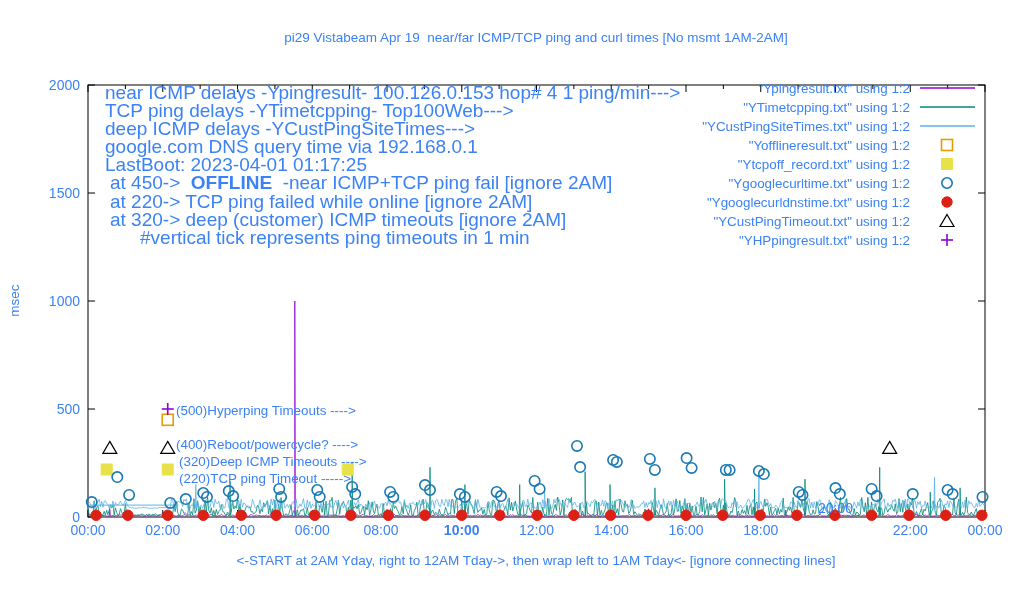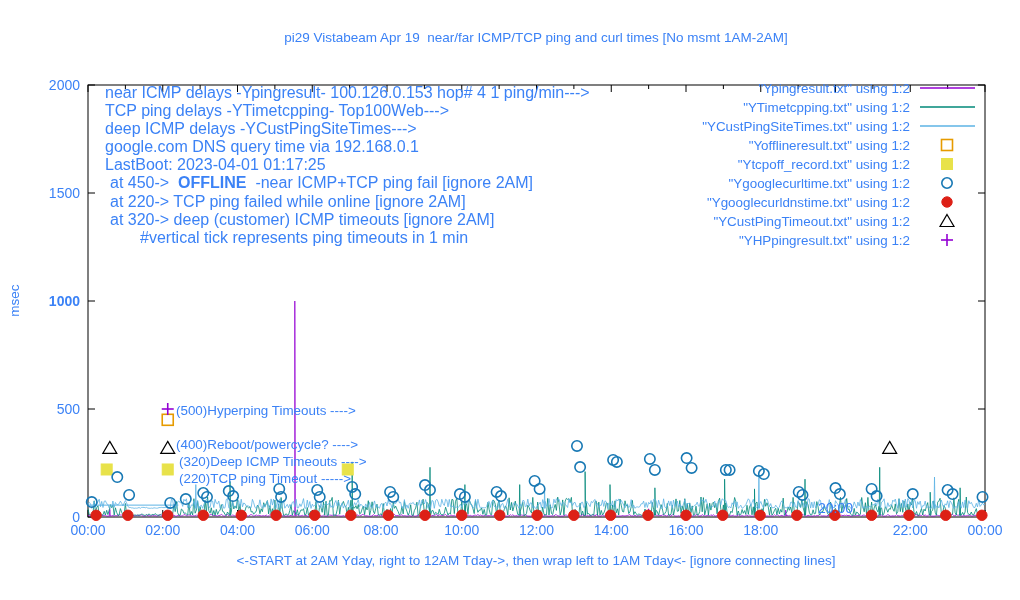--- a/index.html
+++ b/index.html
@@ -4,21 +4,21 @@
 <style>
   html,body{margin:0;padding:0;background:#ffffff;}
   #stage{position:relative;width:1020px;height:600px;background:#ffffff;
          font-family:"Liberation Sans", sans-serif;color:#3b82f6;overflow:hidden;padding-left:14px;}
   #plot-svg{position:absolute;left:0;top:0;}
   .t-center{position:absolute;left:56px;width:960px;text-align:center;white-space:pre;font-size:13.5px;}
   #chart-title{top:30px;}
   #xaxis-label{top:553px;}
   #yaxis-label{position:absolute;left:-36px;top:293px;width:100px;text-align:center;
                transform:rotate(-90deg);font-size:13.5px;}
-  .notes{position:absolute;left:100px;top:84px;font-size:16px;line-height:18.1px;}
+  .notes{position:absolute;left:100px;top:84px;font-size:19px;line-height:18.1px;}
   .nl{white-space:pre;}
   .nl b{font-weight:bold;}
   .ind1{padding-left:5px;} .ind2{padding-left:10px;} .ind0{padding-left:0;} .ind3{padding-left:40px;}
   .ipl{position:absolute;white-space:pre;font-size:13.4px;}
   #ip0{left:176px;top:403px;} #ip1{left:179px;top:420px;} #ip2{left:176px;top:437px;}
   #ip3{left:179px;top:454px;} #ip4{left:179px;top:471px;}
   .legend-labels{position:absolute;left:560px;top:80px;width:350px;font-size:13.4px;}
   .legend-row{height:19px;line-height:17px;text-align:right;white-space:pre;}
   .tick-label{position:absolute;font-size:14px;}
   .xtick{width:44px;text-align:center;}
@@ -217,26 +217,26 @@
       <div class="legend-row">"Ygooglecurltime.txt" using 1:2</div>
       <div class="legend-row">"Ygooglecurldnstime.txt" using 1:2</div>
       <div class="legend-row">"YCustPingTimeout.txt" using 1:2</div>
       <div class="legend-row">"YHPpingresult.txt" using 1:2</div>
     </div>
 <div class="tick-label xtick" style="left: 66px; top: 522px;">00:00</div>
     <div class="tick-label xtick" style="left: 140.75px; top: 522px;">02:00</div>
     <div class="tick-label xtick" style="left: 215.5px; top: 522px;">04:00</div>
     <div class="tick-label xtick" style="left: 290.25px; top: 522px;">06:00</div>
     <div class="tick-label xtick" style="left: 359px; top: 522px;">08:00</div>
-    <div class="tick-label xtick" style="left: 439.75px; top: 522px;">10:00</div>
+    <div class="tick-label xtick" style="left: 439.75px; top: 522px; font-weight: bold;">10:00</div>
     <div class="tick-label xtick" style="left: 514.5px; top: 522px;">12:00</div>
     <div class="tick-label xtick" style="left: 589.25px; top: 522px;">14:00</div>
     <div class="tick-label xtick" style="left: 664px; top: 522px;">16:00</div>
     <div class="tick-label xtick" style="left: 738.75px; top: 522px;">18:00</div>
     <div class="tick-label xtick" style="left: 813.5px; top: 500px;">20:00</div>
     <div class="tick-label xtick" style="left: 888.25px; top: 522px;">22:00</div>
     <div class="tick-label xtick" style="left: 963px; top: 522px;">00:00</div>
     <div class="tick-label ytick" style="left: 30px; top: 509px;">0</div>
     <div class="tick-label ytick" style="left: 30px; top: 401px;">500</div>
-    <div class="tick-label ytick" style="left: 30px; top: 293px; font-weight: bold;">1000</div>
+    <div class="tick-label ytick" style="left: 30px; top: 293px;">1000</div>
     <div class="tick-label ytick" style="left: 30px; top: 185px;">1500</div>
     <div class="tick-label ytick" style="left: 30px; top: 77px;">2000</div>
   </div>
 
 </body></html>

